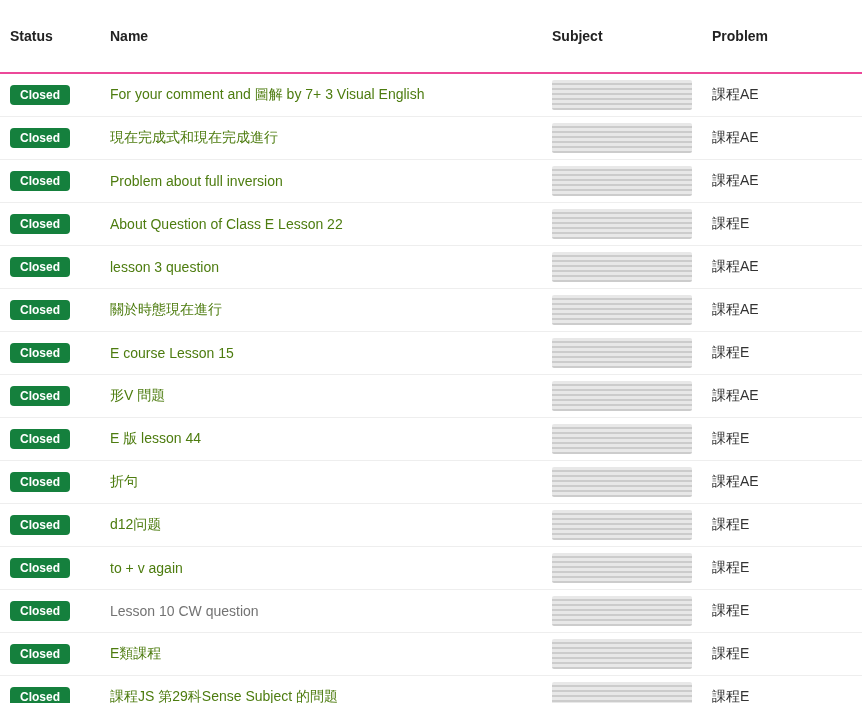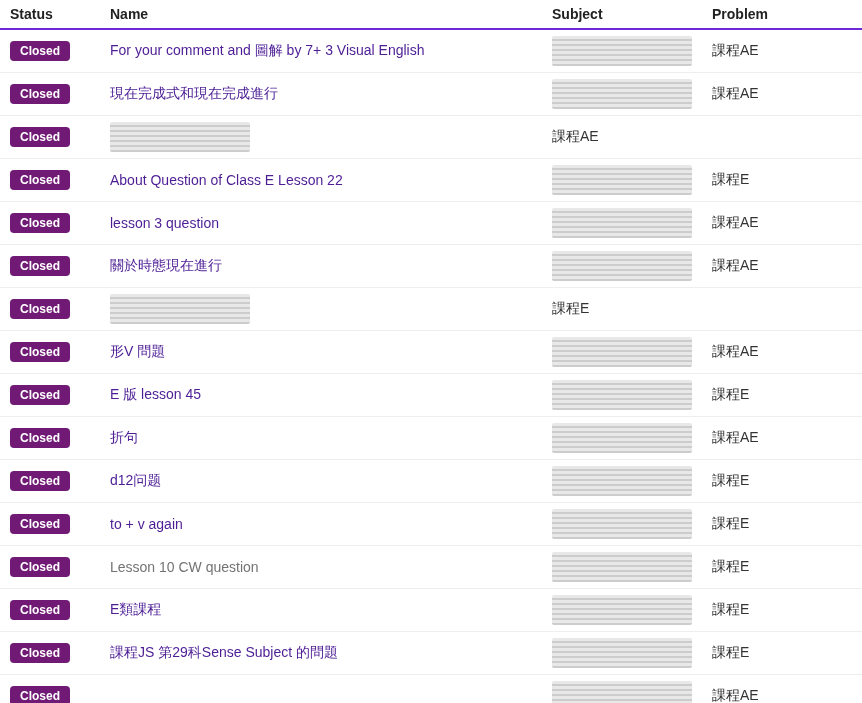--- a/index.html
+++ b/index.html
@@ -14,57 +14,57 @@
       color: #333;
     }
     .table-container {
       width: 862px;
       min-height: 703px;
     }
     .table-header {
       display: grid;
       grid-template-columns: 100px 1fr 160px 160px;
       background: #fff;
-      border-bottom: 2px solid #6d28d9;
-      padding: 2px 0;
+      border-bottom: 2px solid #ec4899;
+      padding: 24px 0;
     }
     .table-header .col-label {
       font-weight: 700;
       font-size: 14px;
       color: #222;
       padding: 4px 10px;
     }
     .table-row {
       display: grid;
       grid-template-columns: 100px 1fr 160px 160px;
       border-bottom: 1px solid #eee;
       align-items: center;
       min-height: 36px;
     }
     .cell {
       padding: 6px 10px;
       display: flex;
       align-items: center;
     }
     .badge-closed {
-      background: #701a75;
+      background: #15803d;
       color: #fff;
       font-size: 12px;
       font-weight: 600;
       padding: 3px 10px;
       border-radius: 4px;
       display: inline-block;
       text-transform: capitalize;
     }
     .subject-link {
       color: #737373;
       text-decoration: none;
     }
     .subject-text {
-      color: #4c1d95;
+      color: #4d7c0f;
     }
     .name-cell {
       
       width: 140px;
       height: 30px;
       background: repeating-linear-gradient(
         0deg,
         #ccc,
         #ccc 2px,
         #e8e8e8 2px,
@@ -107,20 +107,23 @@
         <div class="cell">
           <div class="name-cell"></div>
         </div>
         <div class="cell">課程AE</div>
       </div>
       <div class="table-row">
         <div class="cell">
           <span class="badge-closed">Closed</span>
         </div>
         <div class="cell">
+          <span class="subject-text">Problem about full inversion</span>
+        </div>
+        <div class="cell">
           <div class="name-cell"></div>
         </div>
         <div class="cell">課程AE</div>
       </div>
       <div class="table-row">
         <div class="cell">
           <span class="badge-closed">Closed</span>
         </div>
         <div class="cell">
           <span class="subject-text">About Question of Class E Lesson 22</span>
@@ -152,20 +155,23 @@
         <div class="cell">
           <div class="name-cell"></div>
         </div>
         <div class="cell">課程AE</div>
       </div>
       <div class="table-row">
         <div class="cell">
           <span class="badge-closed">Closed</span>
         </div>
         <div class="cell">
+          <span class="subject-text">E course Lesson 15</span>
+        </div>
+        <div class="cell">
           <div class="name-cell"></div>
         </div>
         <div class="cell">課程E</div>
       </div>
       <div class="table-row">
         <div class="cell">
           <span class="badge-closed">Closed</span>
         </div>
         <div class="cell">
           <span class="subject-text">形V 問題</span>
@@ -173,21 +179,21 @@
         <div class="cell">
           <div class="name-cell"></div>
         </div>
         <div class="cell">課程AE</div>
       </div>
       <div class="table-row">
         <div class="cell">
           <span class="badge-closed">Closed</span>
         </div>
         <div class="cell">
-          <span class="subject-text">E 版 lesson 45</span>
+          <span class="subject-text">E 版 lesson 44</span>
         </div>
         <div class="cell">
           <div class="name-cell"></div>
         </div>
         <div class="cell">課程E</div>
       </div>
       <div class="table-row">
         <div class="cell">
           <span class="badge-closed">Closed</span>
         </div>

